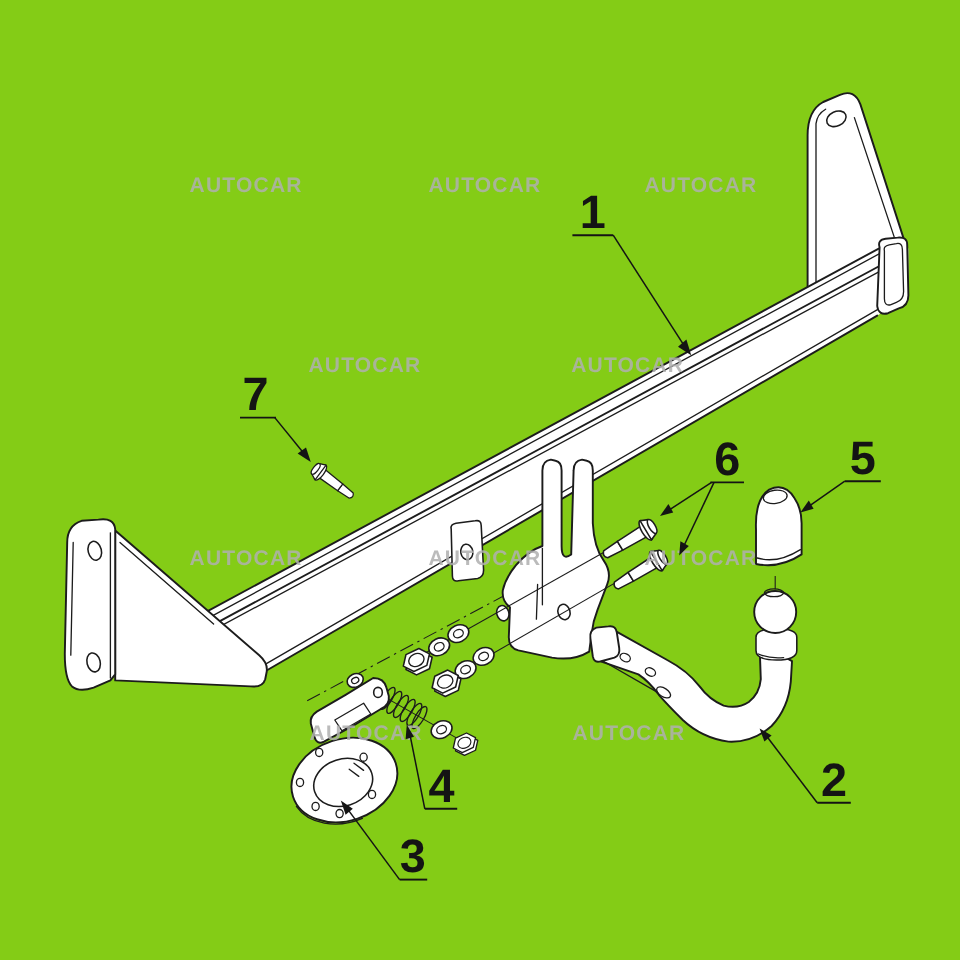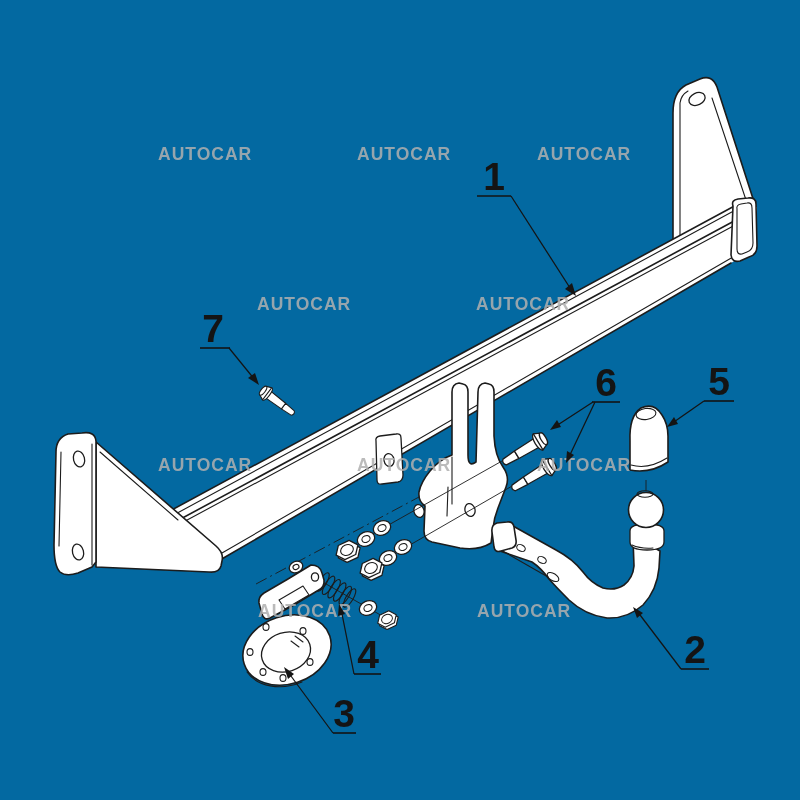--- a/index.html
+++ b/index.html
@@ -1,16 +1,16 @@
 <!DOCTYPE html>
 <html><head>
 <meta charset="utf-8">
 <style>
   html,body{margin:0;padding:0;background:#fff;}
-  .canvas{width:800px;height:800px;position:relative;background:#0369a1;overflow:hidden;}
+  .canvas{width:800px;height:800px;position:relative;background:#84cc16;overflow:hidden;}
   svg{display:block;}
   .ln{fill:none;stroke:#1c1c1c;stroke-width:1.6;stroke-linecap:round;stroke-linejoin:round;}
   .ln2{fill:none;stroke:#1c1c1c;stroke-width:1.1;stroke-linecap:round;stroke-linejoin:round;}
   .thin{fill:none;stroke:#1c1c1c;stroke-width:0.9;}
   .fw{fill:#ffffff;stroke:#1c1c1c;stroke-width:1.3;stroke-linejoin:round;}
   .fw2{fill:#ffffff;stroke:#1c1c1c;stroke-width:1.6;stroke-linejoin:round;}
   .wm{font-family:"Liberation Sans",sans-serif;font-weight:bold;font-size:17.5px;letter-spacing:1px;opacity:.85;}
   .callout{font-family:"Liberation Sans",sans-serif;font-weight:bold;font-size:39px;}
   .leader{fill:none;stroke:#141414;stroke-width:1.25;}
   .uline{fill:none;stroke:#141414;stroke-width:1.6;}

